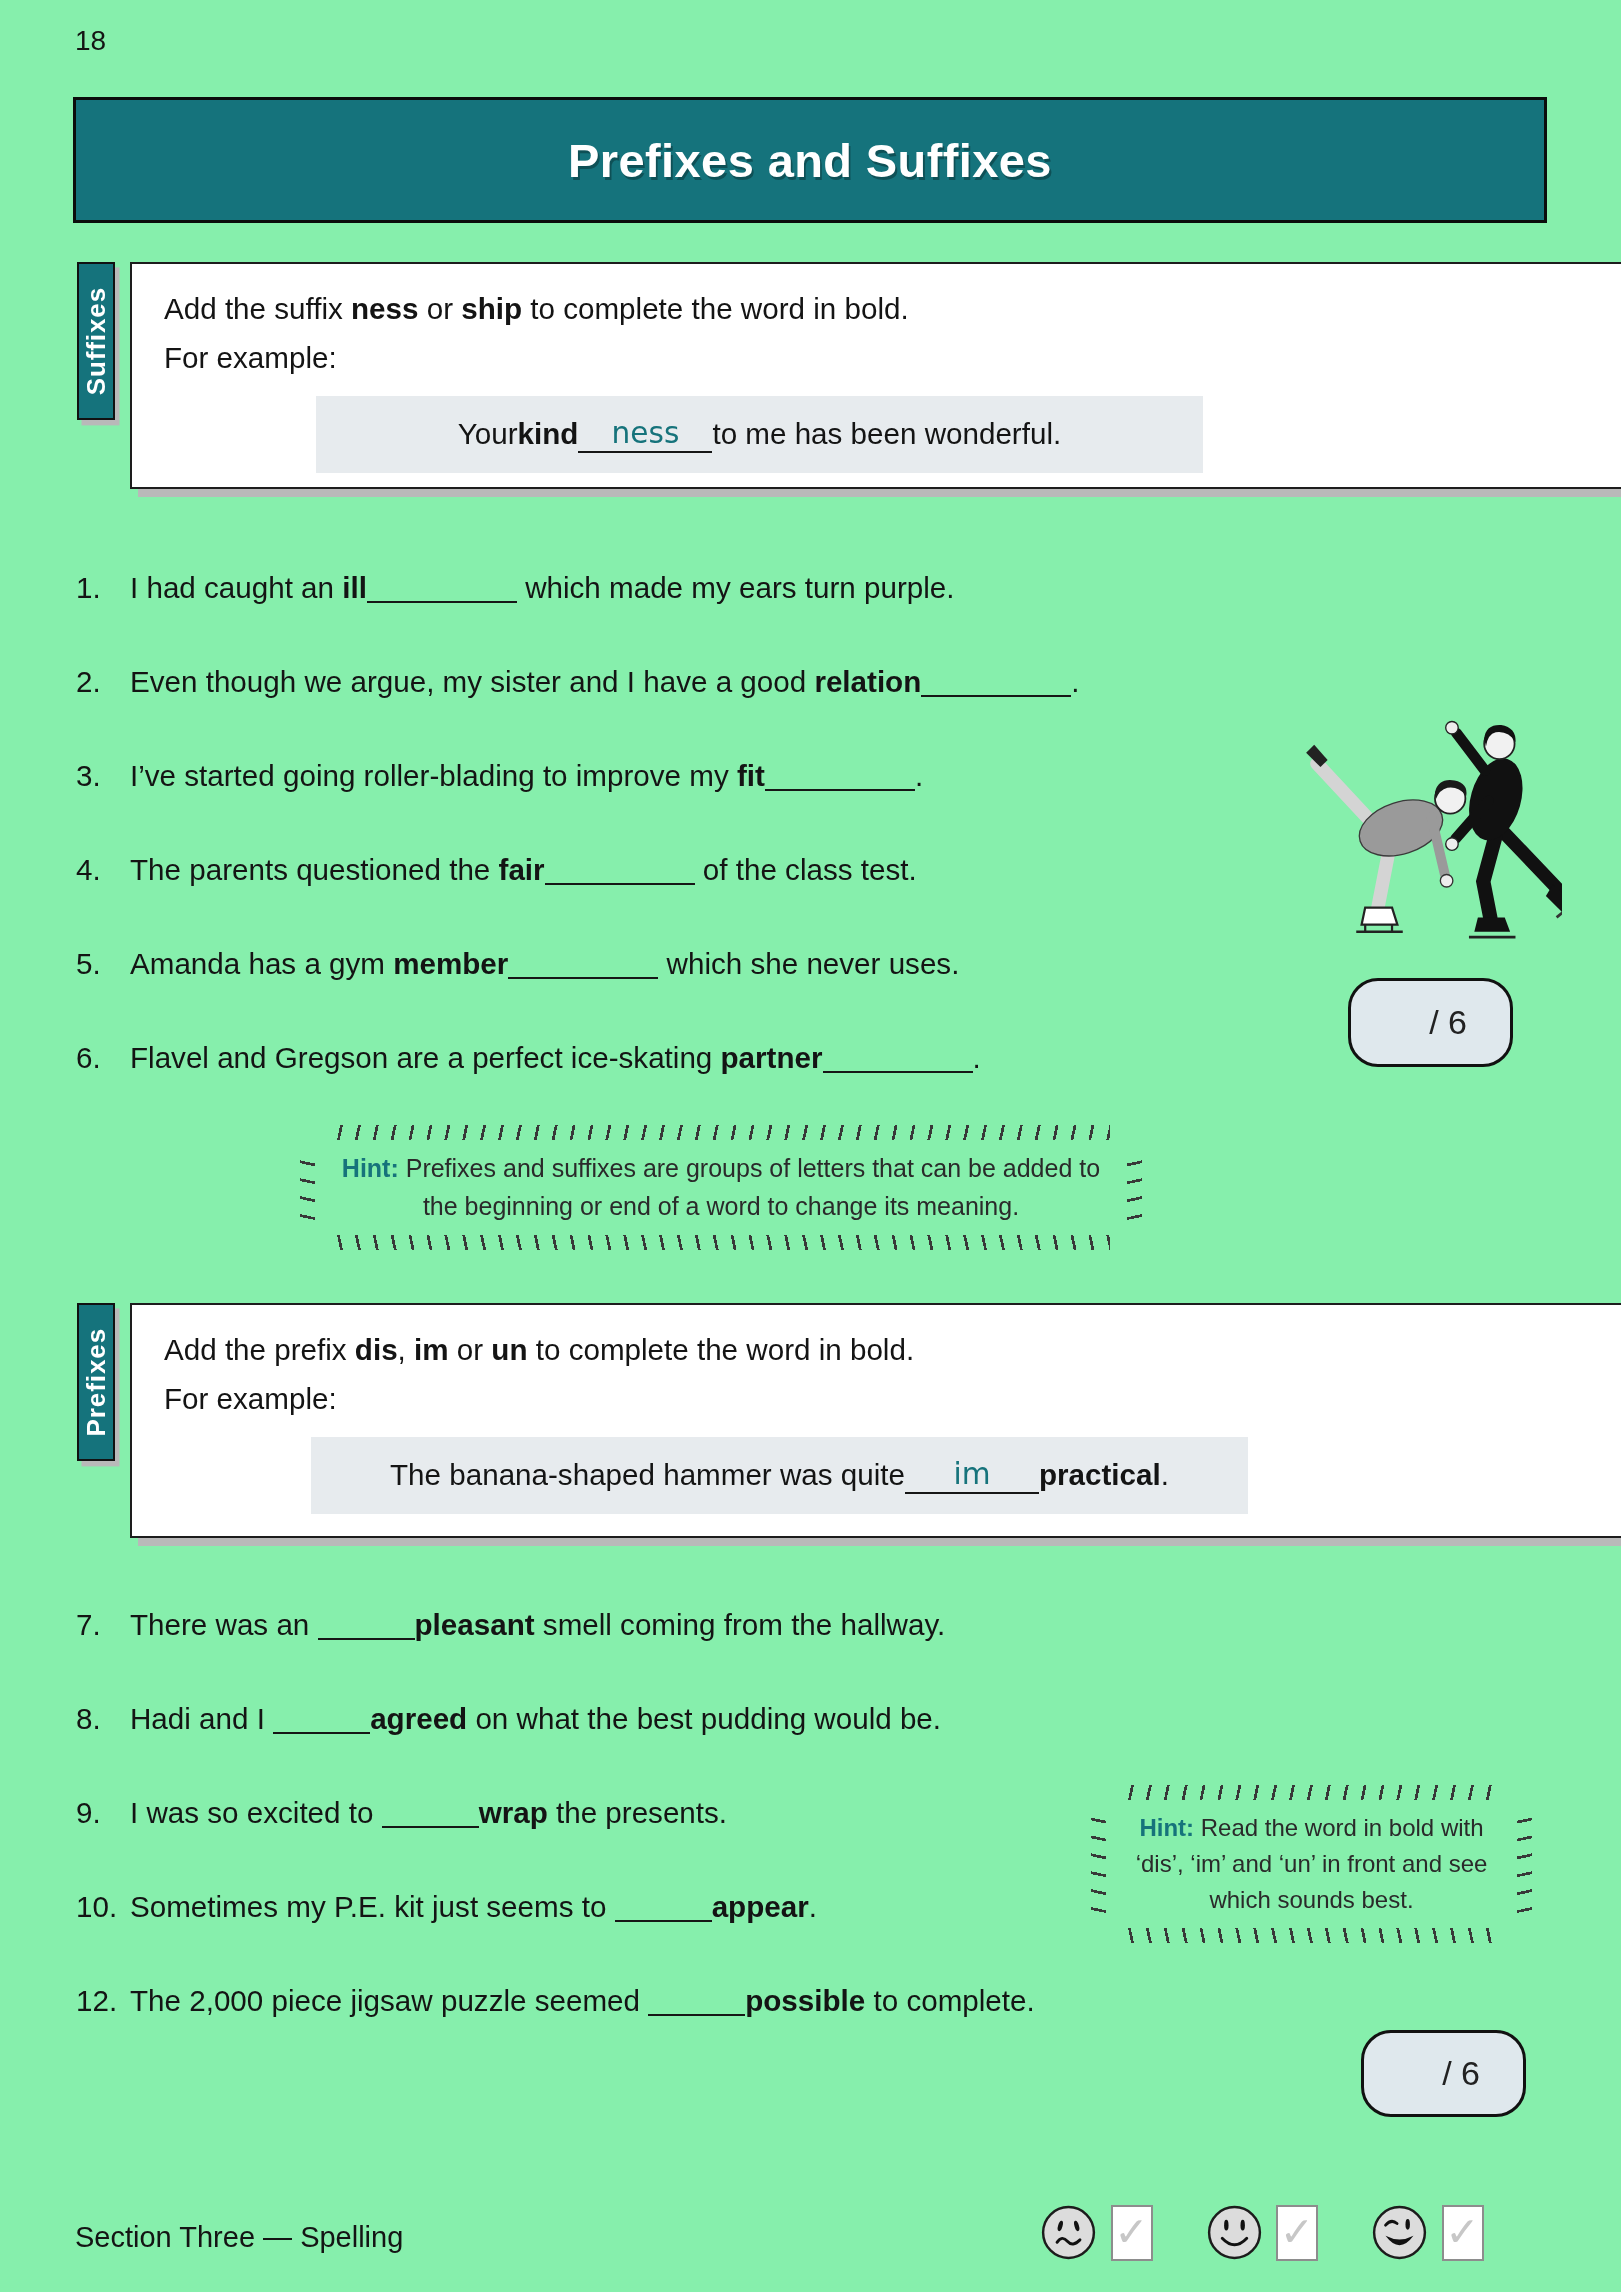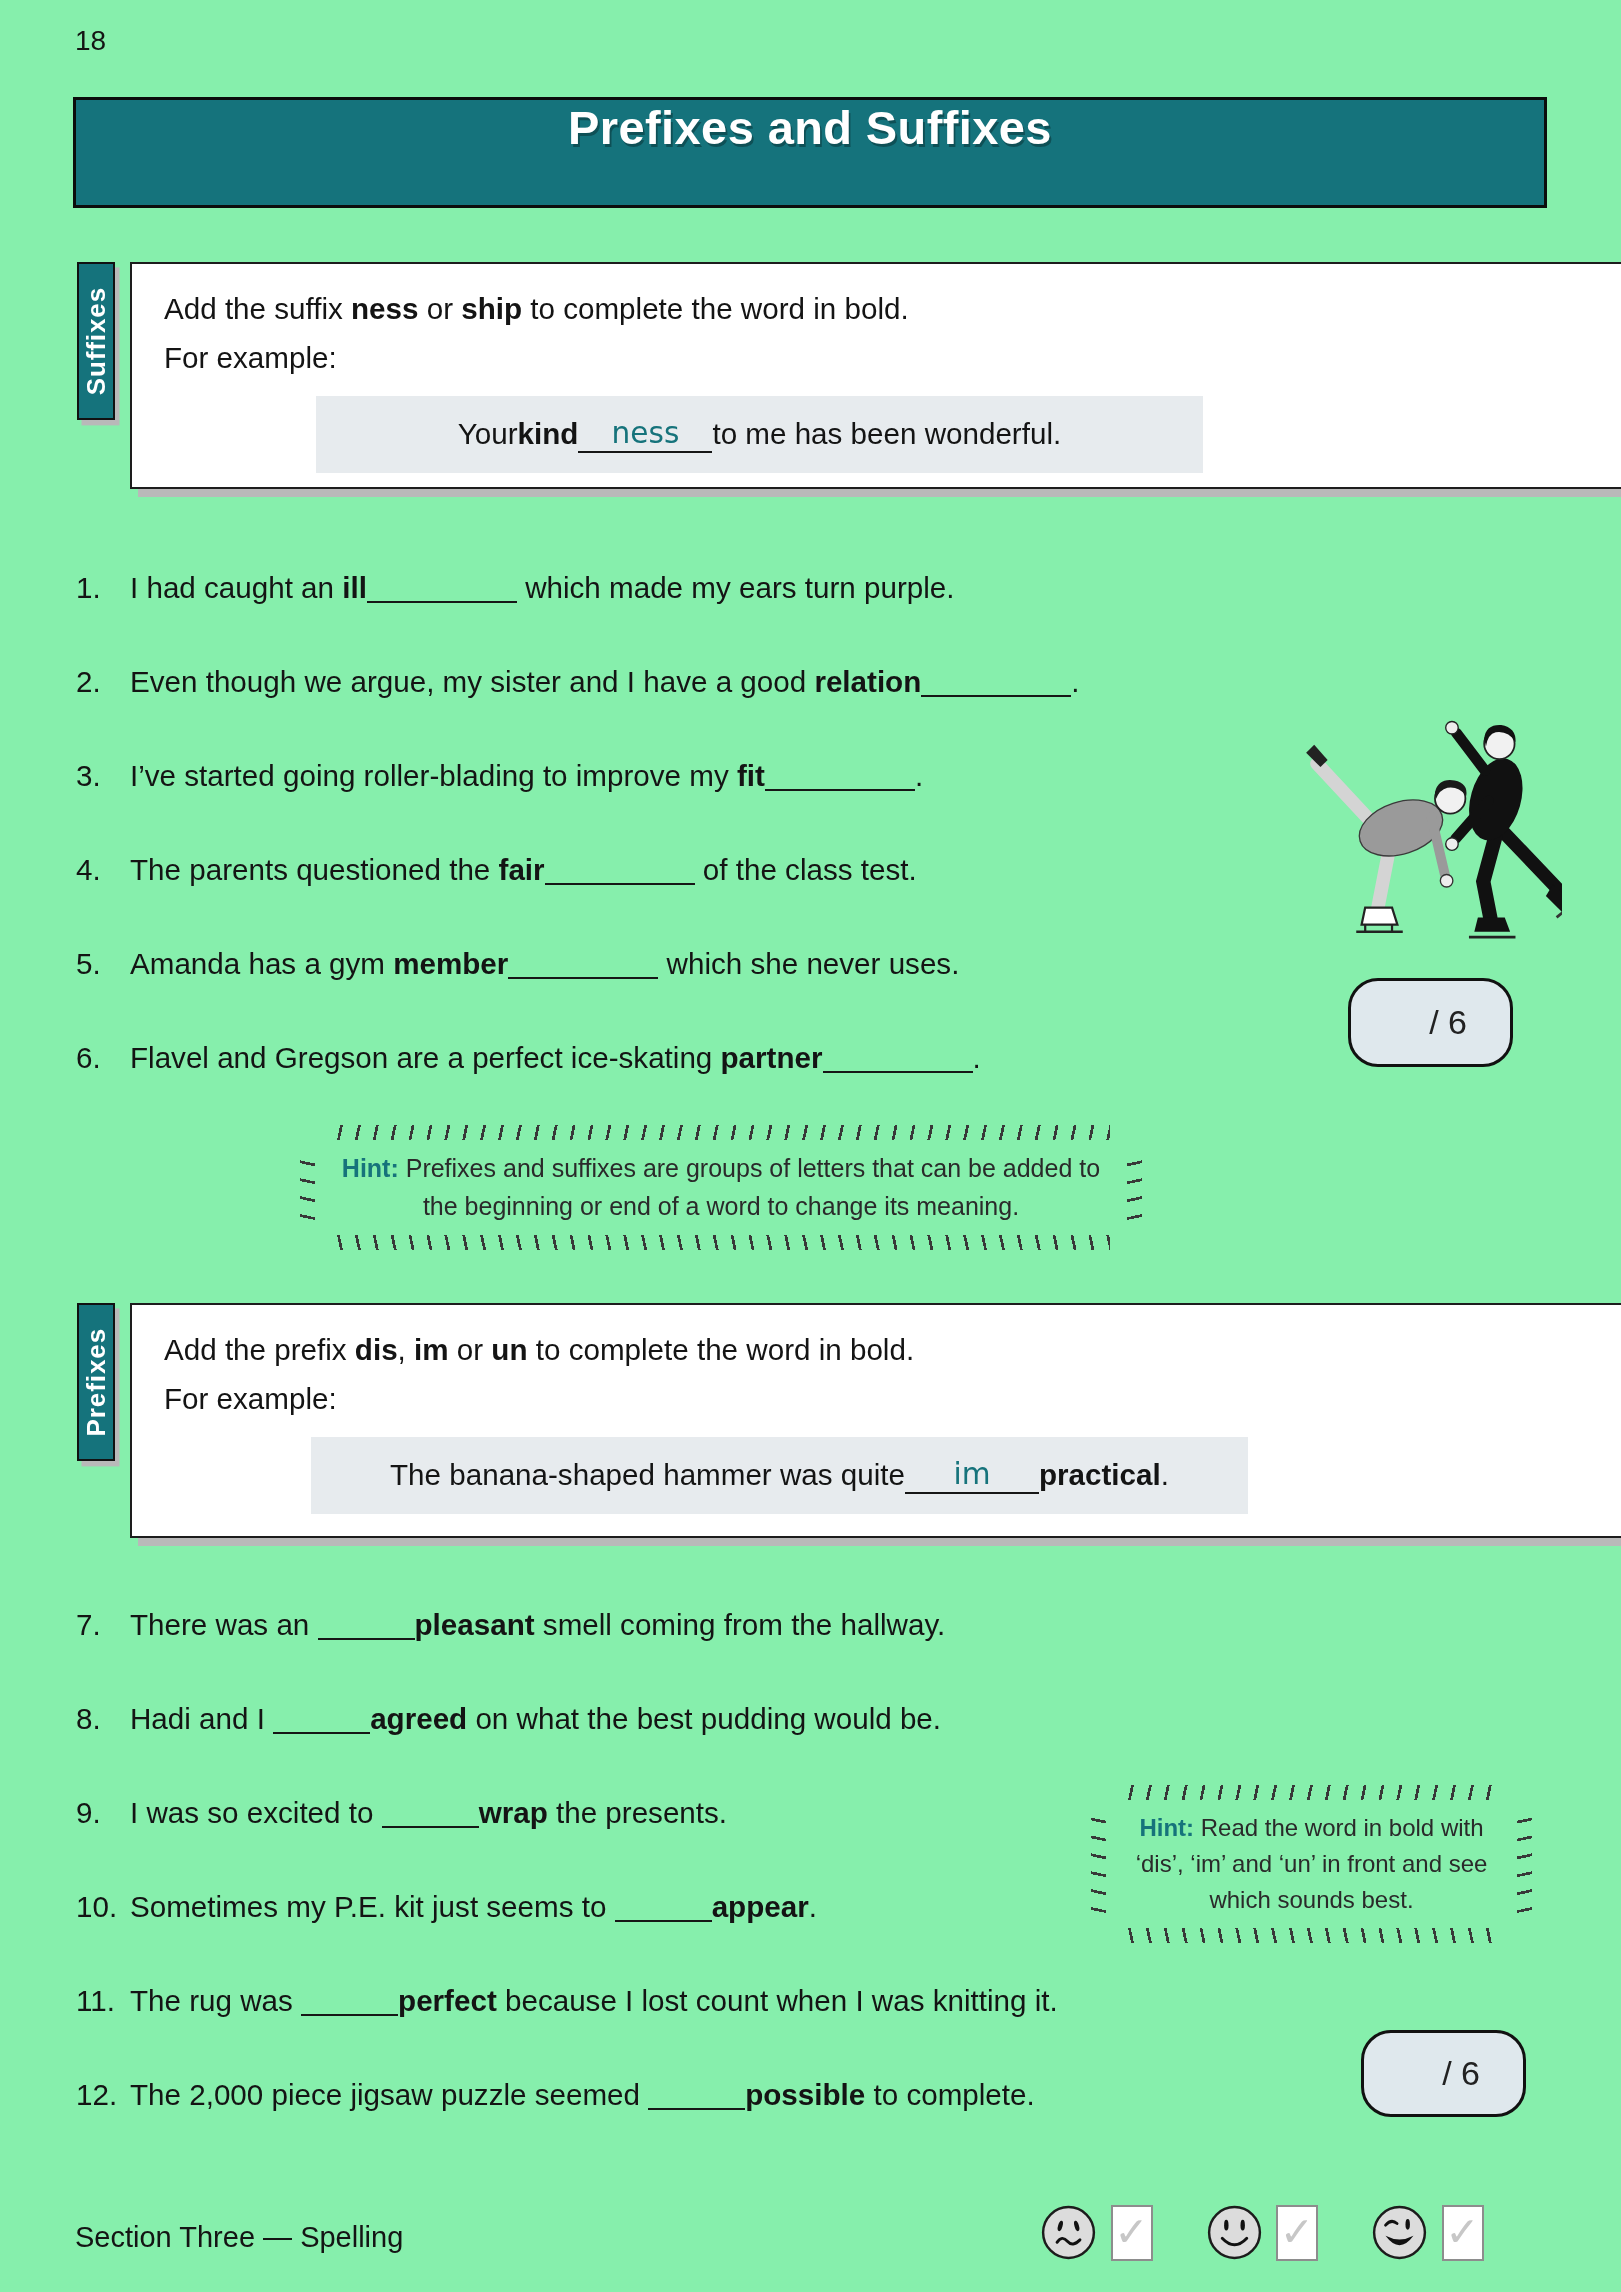--- a/index.html
+++ b/index.html
@@ -5,23 +5,23 @@
   * { margin:0; padding:0; box-sizing:border-box; }
   body { background:#ffffff; }
   .page {
     position:relative; width:1621px; height:2293px; background:#86efac;
     font-family:"Liberation Sans", sans-serif; color:#141414; overflow:hidden;
   }
   .pagenum { position:absolute; left:75px; top:25px; font-size:28px; }
 
   
   .banner {
-    position:absolute; left:73px; top:97px; width:1474px; height:111px;
+    position:absolute; left:73px; top:97px; width:1474px; height:126px;
     background:#15737c; border:3.6px solid #0c0c0c;
-    display:flex; align-items:flex-start; justify-content:center;
+    display:flex; align-items:center; justify-content:center;
   }
   .banner .title {
     color:#ffffff; font-size:47px; font-weight:bold; letter-spacing:0.4px;
     text-shadow:1.8px 2.7px 0 rgba(0,0,0,0.30);
   }
 
   
   .taskbox {
     position:absolute; left:130px; width:1571px; background:#ffffff;
     border:2.7px solid #1d1d1d; box-shadow:8px 8px 0 #b9b9b9;
@@ -238,24 +238,20 @@
       </div>
       <div class="question">
         <span class="qnum">9.</span>
         <span class="qtext"><span>I was so excited to </span><span class="blank" style="width: 97px;"></span><b>wrap</b><span> the presents.</span></span>
       </div>
       <div class="question">
         <span class="qnum">10.</span>
         <span class="qtext"><span>Sometimes my P.E. kit just seems to </span><span class="blank" style="width: 97px;"></span><b>appear</b><span>.</span></span>
       </div>
       <div class="question">
-        <span class="qnum">11.</span>
-        <span class="qtext"><span>The rug was </span><span class="blank" style="width: 97px;"></span><b>perfect</b><span> because I lost count when I was knitting it.</span></span>
-      </div>
-      <div class="question">
         <span class="qnum">12.</span>
         <span class="qtext"><span>The 2,000 piece jigsaw puzzle seemed </span><span class="blank" style="width: 97px;"></span><b>possible</b><span> to complete.</span></span>
       </div>
     </div>
 
   <div class="hint" id="hint2" style="left:1091px; top:1785px; width:441px; height:158px;">
     <div class="tick tick-t"></div>
     <div class="tick tick-b"></div>
     <div class="tick tick-l"></div>
     <div class="tick tick-r"></div>

